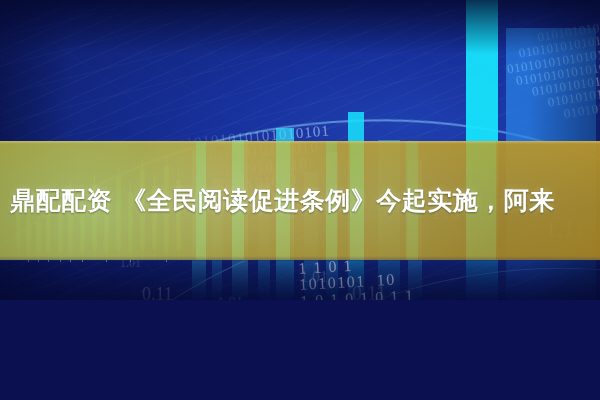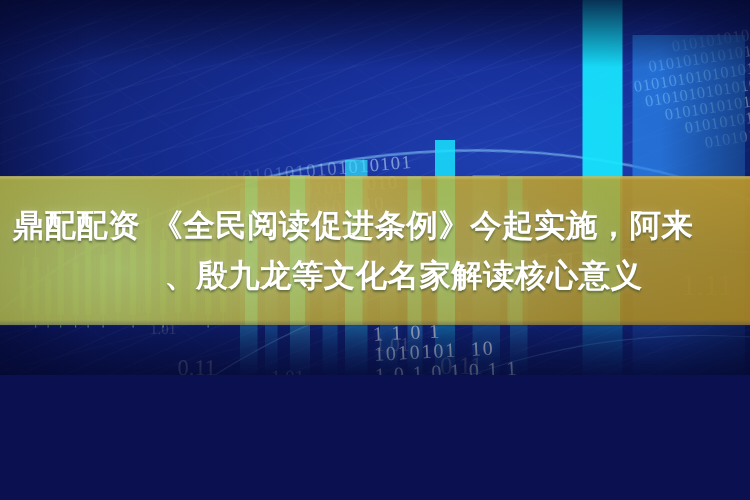--- a/index.html
+++ b/index.html
@@ -372,16 +372,15 @@
       <div style="position: absolute; left: 350px; top: 141px; width: 14px; height: 119px; background: linear-gradient(rgba(120, 235, 130, 0.3), rgba(150, 245, 150, 0.24));"></div>
       <div style="position: absolute; left: 406px; top: 141px; width: 12px; height: 119px; background: linear-gradient(rgba(120, 235, 130, 0.2), rgba(150, 245, 150, 0.16));"></div>
       <div style="position: absolute; left: 466px; top: 141px; width: 30px; height: 119px; background: linear-gradient(rgba(120, 235, 130, 0.22), rgba(150, 245, 150, 0.176));"></div>
     </div>
   <div class="gold-bloom"></div>
   <div class="band-edge-top"></div>
   <div class="band-edge-bottom"></div>
 
   <div class="headline">
     <div class="hl-line line-1">鼎配配资 《全民阅读促进条例》今起实施，阿来</div>
-    <div class="hl-line line-2">、殷九龙等文化名家解读核心意义</div>
   </div>
 
 </div>
 
 </body></html>

